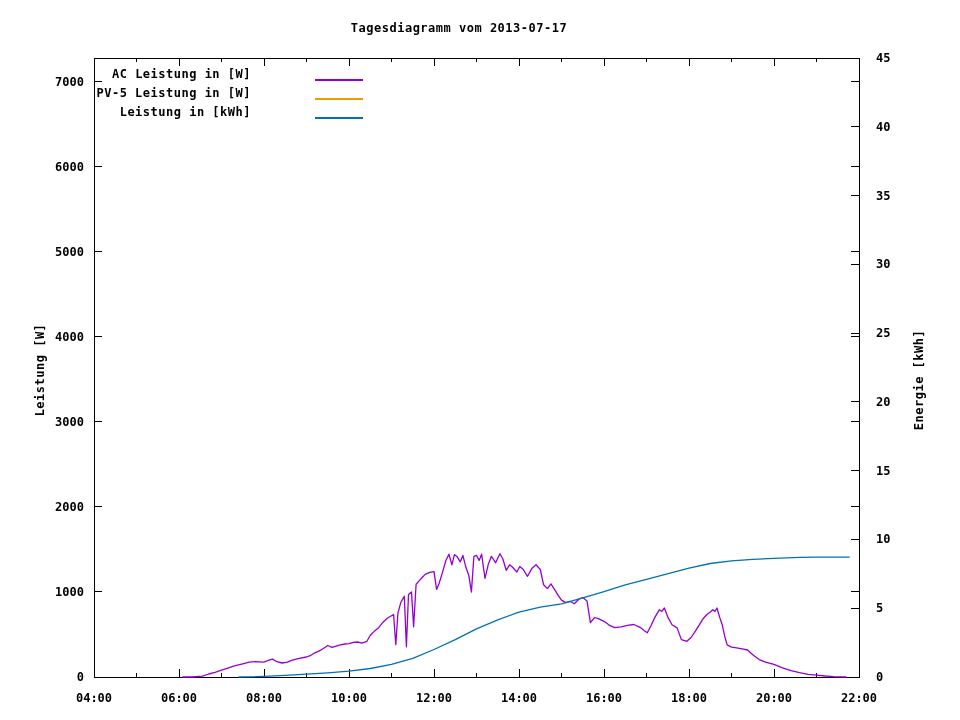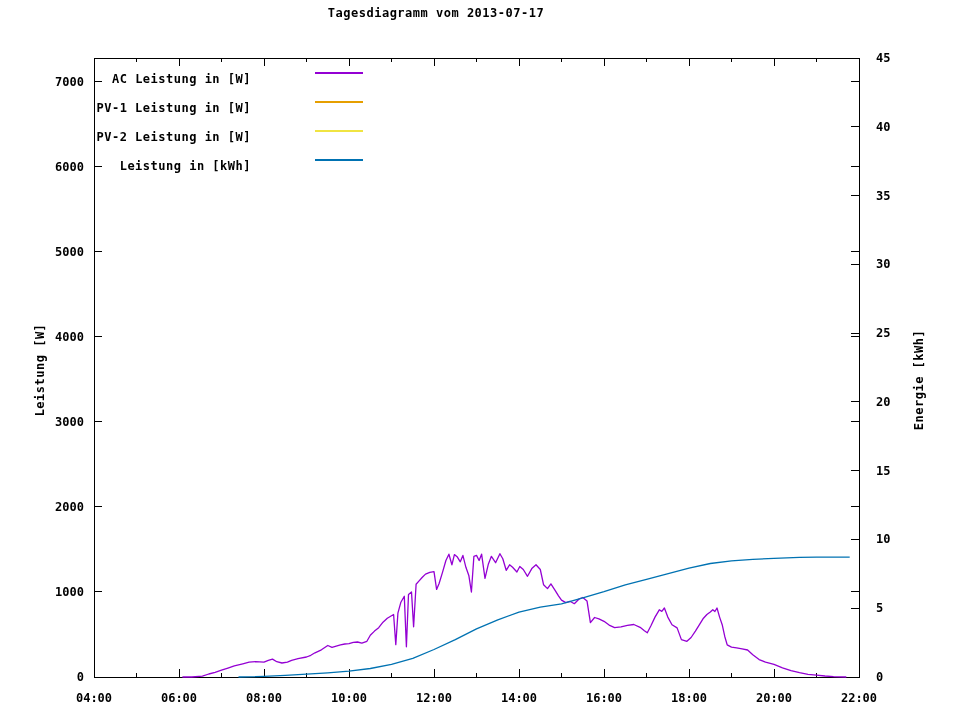--- a/index.html
+++ b/index.html
@@ -1,27 +1,27 @@
 <!DOCTYPE html>
 <html><head>
 <meta charset="utf-8">
 <style>
   html,body{margin:0;padding:0;background:#fff;}
   .canvas{position:relative;width:960px;height:720px;background:#ffffff;overflow:hidden;
           font-family:"DejaVu Sans Mono",monospace;font-weight:bold;color:#000;}
-  .chart-title{position:absolute;top:6px;left:0;width:872px;text-align:center;
-               font-size:12px;letter-spacing:0.5px;white-space:nowrap;}
+  .chart-title{position:absolute;top:21px;left:0;width:872px;text-align:center;
+               font-size:12px;letter-spacing:0.5px;white-space:nowrap;padding-left:23px;}
   .axis-title{position:absolute;font-size:12px;letter-spacing:0.5px;white-space:nowrap;
               transform:translate(-50%,-50%) rotate(-90deg);}
   .axis-title.left{left:40px;top:370px;}
   .axis-title.right{left:919px;top:380px;}
   svg.plot{position:absolute;left:0;top:0;}
   svg.plot text{font-family:"DejaVu Sans Mono",monospace;font-weight:bold;font-size:12px;fill:#000;}
   .legend{position:absolute;left:94px;top:62px;width:280px;}
-  .legend-row{display:flex;align-items:flex-start;height:19px;margin-top:10px;}
+  .legend-row{display:flex;align-items:flex-end;height:19px;}
   .legend-label{flex:0 0 157px;text-align:right;font-size:12px;letter-spacing:0.5px;white-space:nowrap;}
   .legend-swatch{margin-left:64px;width:48px;height:2px;}
 </style>
 </head>
 <body>
 
 <div class="canvas">
   <svg id="plot" class="plot" width="960" height="720">
       <rect x="94" y="58" width="765" height="619" fill="none" stroke="#000" stroke-width="1" shape-rendering="crispEdges"></rect>
       <text x="94" y="702" text-anchor="middle">04:00</text>
@@ -117,25 +117,21 @@
     </svg>
   <div class="chart-title">Tagesdiagramm vom 2013-07-17</div>
   <div class="axis-title left">Leistung [W]</div>
   <div class="axis-title right">Energie [kWh]</div>
   <div id="legend" class="legend">
       <div class="legend-row">
         <span class="legend-label">AC Leistung in [W]</span>
         <span class="legend-swatch" style="background: rgb(148, 0, 211);"></span>
       </div>
       <div class="legend-row">
-        <span class="legend-label">PV-1 Leistung in [W]</span>
+        <span class="legend-label">PV-5 Leistung in [W]</span>
         <span class="legend-swatch" style="background: rgb(230, 159, 0);"></span>
-      </div>
-      <div class="legend-row">
-        <span class="legend-label">PV-2 Leistung in [W]</span>
-        <span class="legend-swatch" style="background: rgb(240, 228, 66);"></span>
       </div>
       <div class="legend-row">
         <span class="legend-label">Leistung in [kWh]</span>
         <span class="legend-swatch" style="background: rgb(0, 114, 178);"></span>
       </div>
     </div>
 </div>
 
 </body></html>

